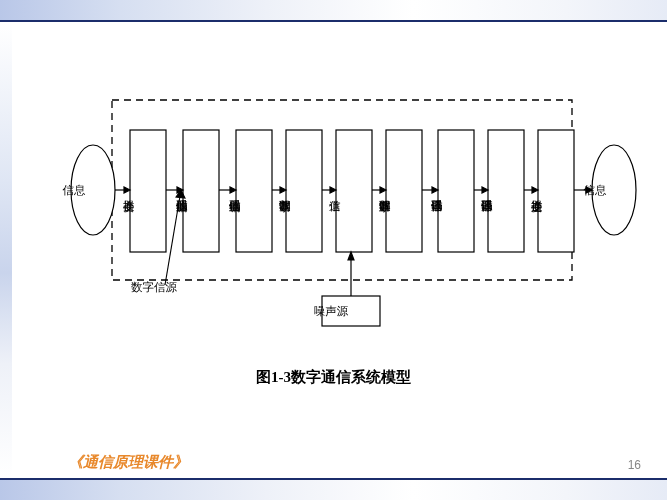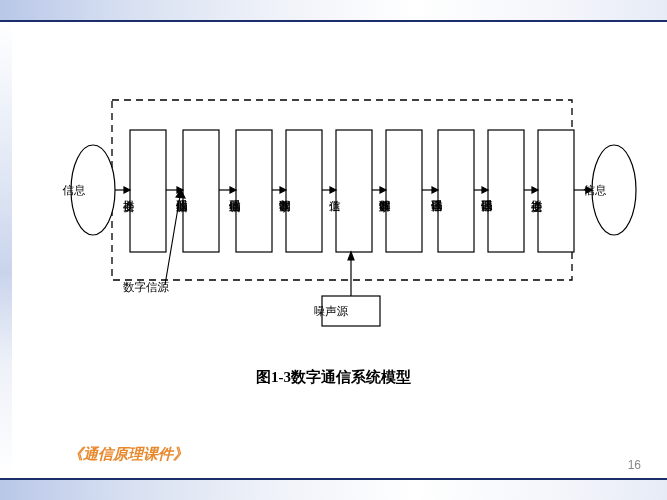--- a/index.html
+++ b/index.html
@@ -86,21 +86,21 @@
     width: 667px;
     text-align: center;
     font-family: "Liberation Serif", serif;
     font-weight: bold;
     font-size: 15px;
     color: #000;
   }
   .footer-title {
     position: absolute;
     left: 68px;
-    bottom: 36px;
+    bottom: 28px;
     font-family: Liberation Mono, monospace;
     font-style: italic;
     font-weight: bold;
     font-size: 15px;
     color: #e8882b;
   }
   .page-num {
     position: absolute;
     right: 26px;
     bottom: 28px;
@@ -201,21 +201,21 @@
     <div class="vtext" style="left:420px; top:128px; width:32px; height:82px;">
       <span style="writing-mode:vertical-rl; text-orientation:upright;">信道译码器</span>
     </div>
     <div class="vtext" style="left:470px; top:128px; width:32px; height:82px;">
       <span style="writing-mode:vertical-rl; text-orientation:upright;">信源译码器</span>
     </div>
     <div class="vtext" style="left:520px; top:128px; width:32px; height:82px;">
       <span style="writing-mode:vertical-rl; text-orientation:upright;">逆变换器</span>
     </div>
 
-    <div class="htext" style="left:96px; top:256px; width:100px; height:18px;">
+    <div class="htext" style="left:104px; top:256px; width:100px; height:18px;">
       <span>数字信源</span>
     </div>
     <div class="htext" style="left:302px; top:280px; width:58px; height:18px;">
       <span>噪声源</span>
     </div>
   </div>
 
   <div class="caption">图1-3数字通信系统模型</div>
 
   <div class="footer-title">《通信原理课件》</div>

